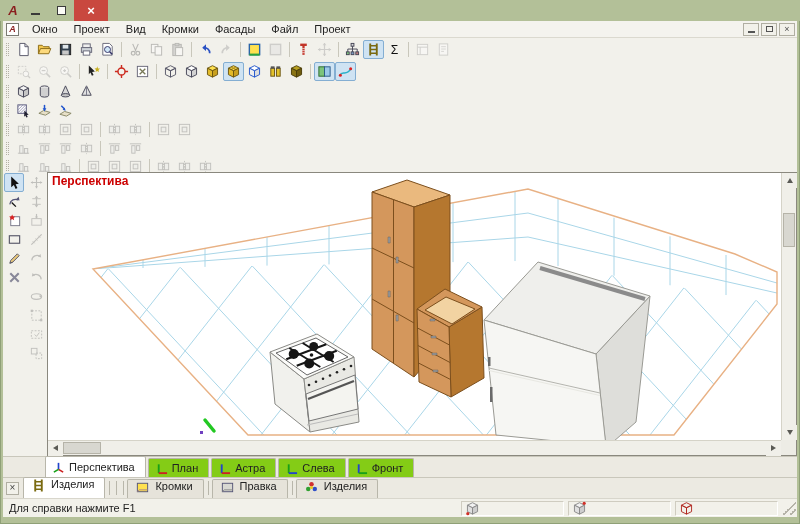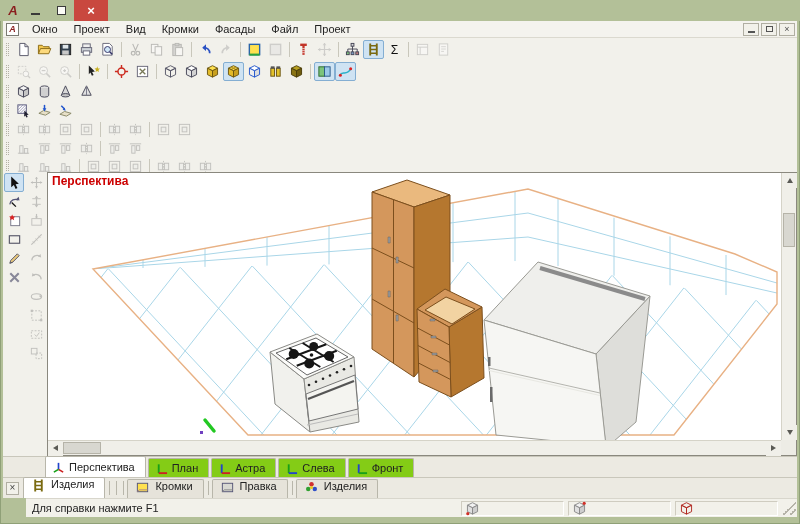--- a/index.html
+++ b/index.html
@@ -53,21 +53,21 @@
   .viewtabs{position:absolute;left:3px;right:3px;top:456px;height:21px;background:#eceae2;border-top:1px solid #c9c7bb;display:flex;align-items:flex-end;padding-left:42px;}
   .vtab{display:flex;align-items:center;gap:4px;height:19px;padding:0 10px 0 6px;font-size:11px;color:#222;background:#84cc16;border:1px solid #b8b6aa;border-bottom:none;border-radius:2px 2px 0 0;margin-right:2px;}
   .vtab.active{background:#fff;height:21px;}
   
   .paneltabs{position:absolute;left:3px;right:3px;top:477px;height:21px;background:#eceae2;border-top:1px solid #c9c7bb;display:flex;align-items:flex-end;}
   .pt-close{width:13px;height:13px;margin:0 4px 3px 3px;border:1px solid #b0aea2;background:#f2f1ea;font-size:10px;line-height:10px;text-align:center;color:#444;}
   .ptab{display:flex;gap:5px;height:19px;padding:0 10px 0 7px;font-size:11px;color:#222;background:#e6e3da;border:1px solid #b8b6aa;border-bottom:none;border-radius:2px 2px 0 0;margin-right:1px;}
   .ptab.active{background:#fff;height:21px;}
   .ptab-sep{width:1px;height:14px;background:#b8b6aa;margin:0 3px 3px 3px;}
   
-  .statusbar{position:absolute;left:3px;right:3px;top:498px;height:19px;background:#f2f1ea;border-top:1px solid #d8d6cc;display:flex;align-items:center;font-size:11px;color:#222;margin-left:23px;}
+  .statusbar{position:absolute;left:3px;right:3px;top:498px;height:19px;background:#f2f1ea;border-top:1px solid #d8d6cc;display:flex;align-items:center;font-size:11px;color:#222;}
   .sb-text{padding-left:6px;flex:1;}
   .sb-panel{width:103px;height:15px;border:1px solid #cfccc0;border-right-color:#fff;border-bottom-color:#fff;margin-right:4px;display:flex;align-items:center;padding-left:3px;}
   .sb-grip{width:14px;height:14px;margin-right:1px;background:
     linear-gradient(135deg,transparent 50%,#b5b3a8 50%,#b5b3a8 60%,transparent 60%,transparent 75%,#b5b3a8 75%,#b5b3a8 85%,transparent 85%);}
   svg{display:block;}
 </style>
 </head>
 <body>
 
 <div class="win">

